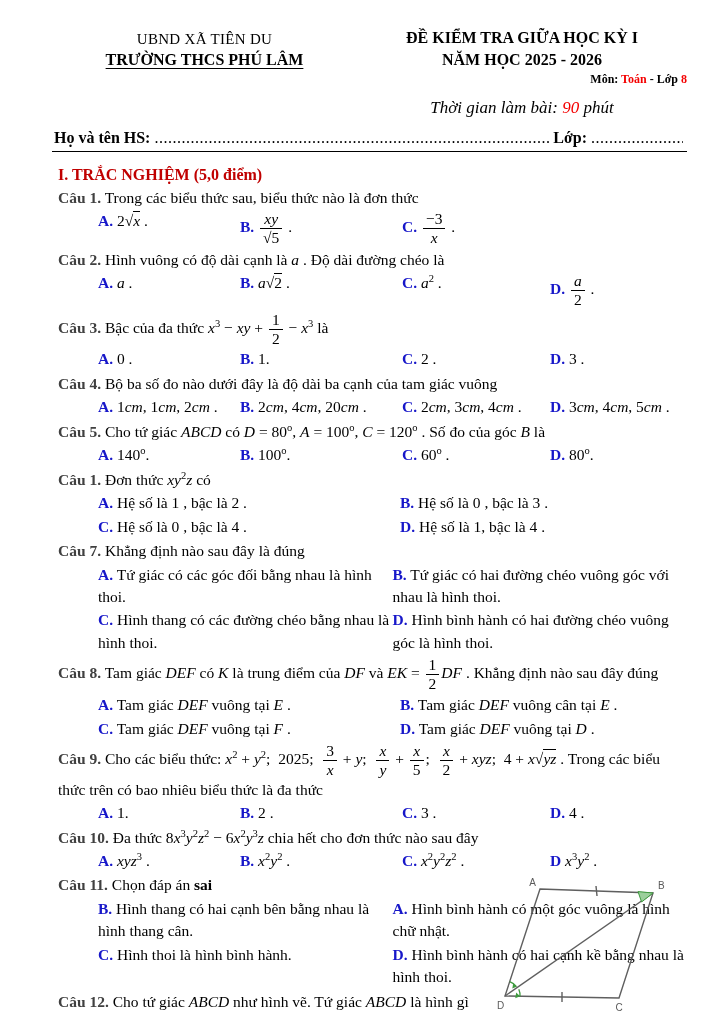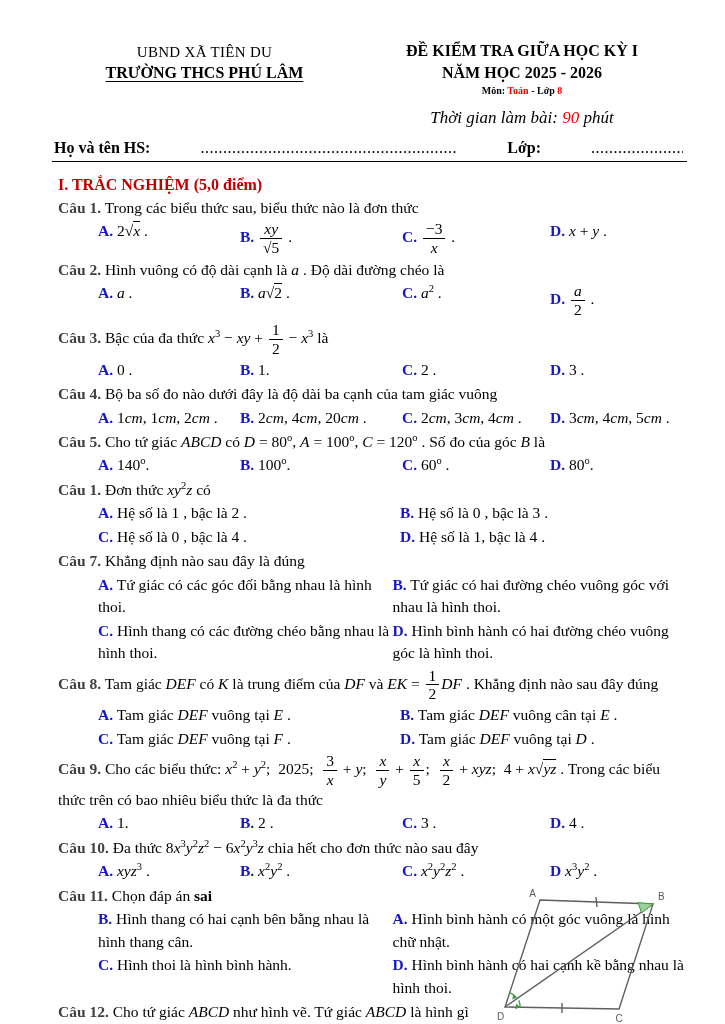--- a/index.html
+++ b/index.html
@@ -1,30 +1,30 @@
 <!DOCTYPE html>
 <html><head>
 <meta charset="utf-8">
 <style>
   html,body{margin:0;padding:0;background:#fff;}
   .page{width:725px;height:1024px;overflow:hidden;box-sizing:border-box;
-    padding:40px 38px 0 52px;position:relative;
+    padding:27px 38px 0 52px;position:relative;
     font-family:"Liberation Serif","DejaVu Serif",serif;font-size:15.5px;color:#000;}
   
   .hdr{display:flex;}
   .hdr-left{width:305px;text-align:center;padding-top:4px;}
   .hdr-right{flex:1;text-align:center;}
   .hl1{font-size:15px;letter-spacing:.3px;}
   .hl2{font-weight:bold;font-size:16px;text-decoration:underline;text-underline-offset:3px;margin-top:3px;}
   .hr1{font-weight:bold;font-size:16px;line-height:1.38;}
-  .hr3{font-weight:bold;font-size:10px;line-height:1.38;}
+  .hr3{font-weight:bold;font-size:12px;line-height:1.38;text-align:right;}
   .hr4{font-style:italic;font-size:17px;line-height:1.4;margin-top:8px;}
   .red{color:#f40000;}
   .nameline{display:flex;align-items:baseline;margin-top:9px;border-bottom:1.6px solid #000;
-    padding:0 4px 4px 2px;font-size:16px;gap:46px;}
+    padding:0 4px 4px 2px;font-size:16px;}
   .nameline b{white-space:pre;}
   .dotfill{flex:1;overflow:hidden;white-space:nowrap;letter-spacing:.5px;}
   .dotshort{width:92px;overflow:hidden;white-space:nowrap;letter-spacing:.5px;}
   
   .sec{color:#c00000;font-weight:bold;font-size:16px;margin:14px 0 3px 6px;}
   
   .q{margin:1px 0 2px 6px;}
   .stem{line-height:1.45;margin:2px 0 1px;}
   .qlab{color:#404040;font-weight:bold;}
   .opts{padding-left:40px;display:grid;row-gap:1px;line-height:1.45;}
@@ -73,21 +73,20 @@
 
   <div class="sec">I. TRẮC NGHIỆM (5,0 điểm)</div>
 
   <div id="qlist-main">
       <div class="q">
         <div class="stem"><b class="qlab">Câu 1.</b> <span>Trong các biểu thức sau, biểu thức nào là đơn thức</span></div>
         <div class="opts cols4">
           <div class="opt"><b class="L">A.</b> <span>2<span class="sq">√<span class="ov"><i>x</i></span></span> .</span></div>
           <div class="opt"><b class="L">B.</b> <span><span class="fr"><span class="n"><i>xy</i></span><span class="d"><span class="sq">√<span class="ov">5</span></span></span></span> .</span></div>
           <div class="opt"><b class="L">C.</b> <span><span class="fr"><span class="n">−3</span><span class="d"><i>x</i></span></span> .</span></div>
-          <div class="opt"><b class="L">D.</b> <span><i>x</i> + <i>y</i> .</span></div>
         </div>
       </div>
       <div class="q">
         <div class="stem"><b class="qlab">Câu 2.</b> <span>Hình vuông có độ dài cạnh là <i>a</i> . Độ dài đường chéo là</span></div>
         <div class="opts cols4">
           <div class="opt"><b class="L">A.</b> <span><i>a</i> .</span></div>
           <div class="opt"><b class="L">B.</b> <span><i>a</i><span class="sq">√<span class="ov">2</span></span> .</span></div>
           <div class="opt"><b class="L">C.</b> <span><i>a</i><sup>2</sup> .</span></div>
           <div class="opt"><b class="L">D.</b> <span><span class="fr"><span class="n"><i>a</i></span><span class="d">2</span></span> .</span></div>
         </div>

